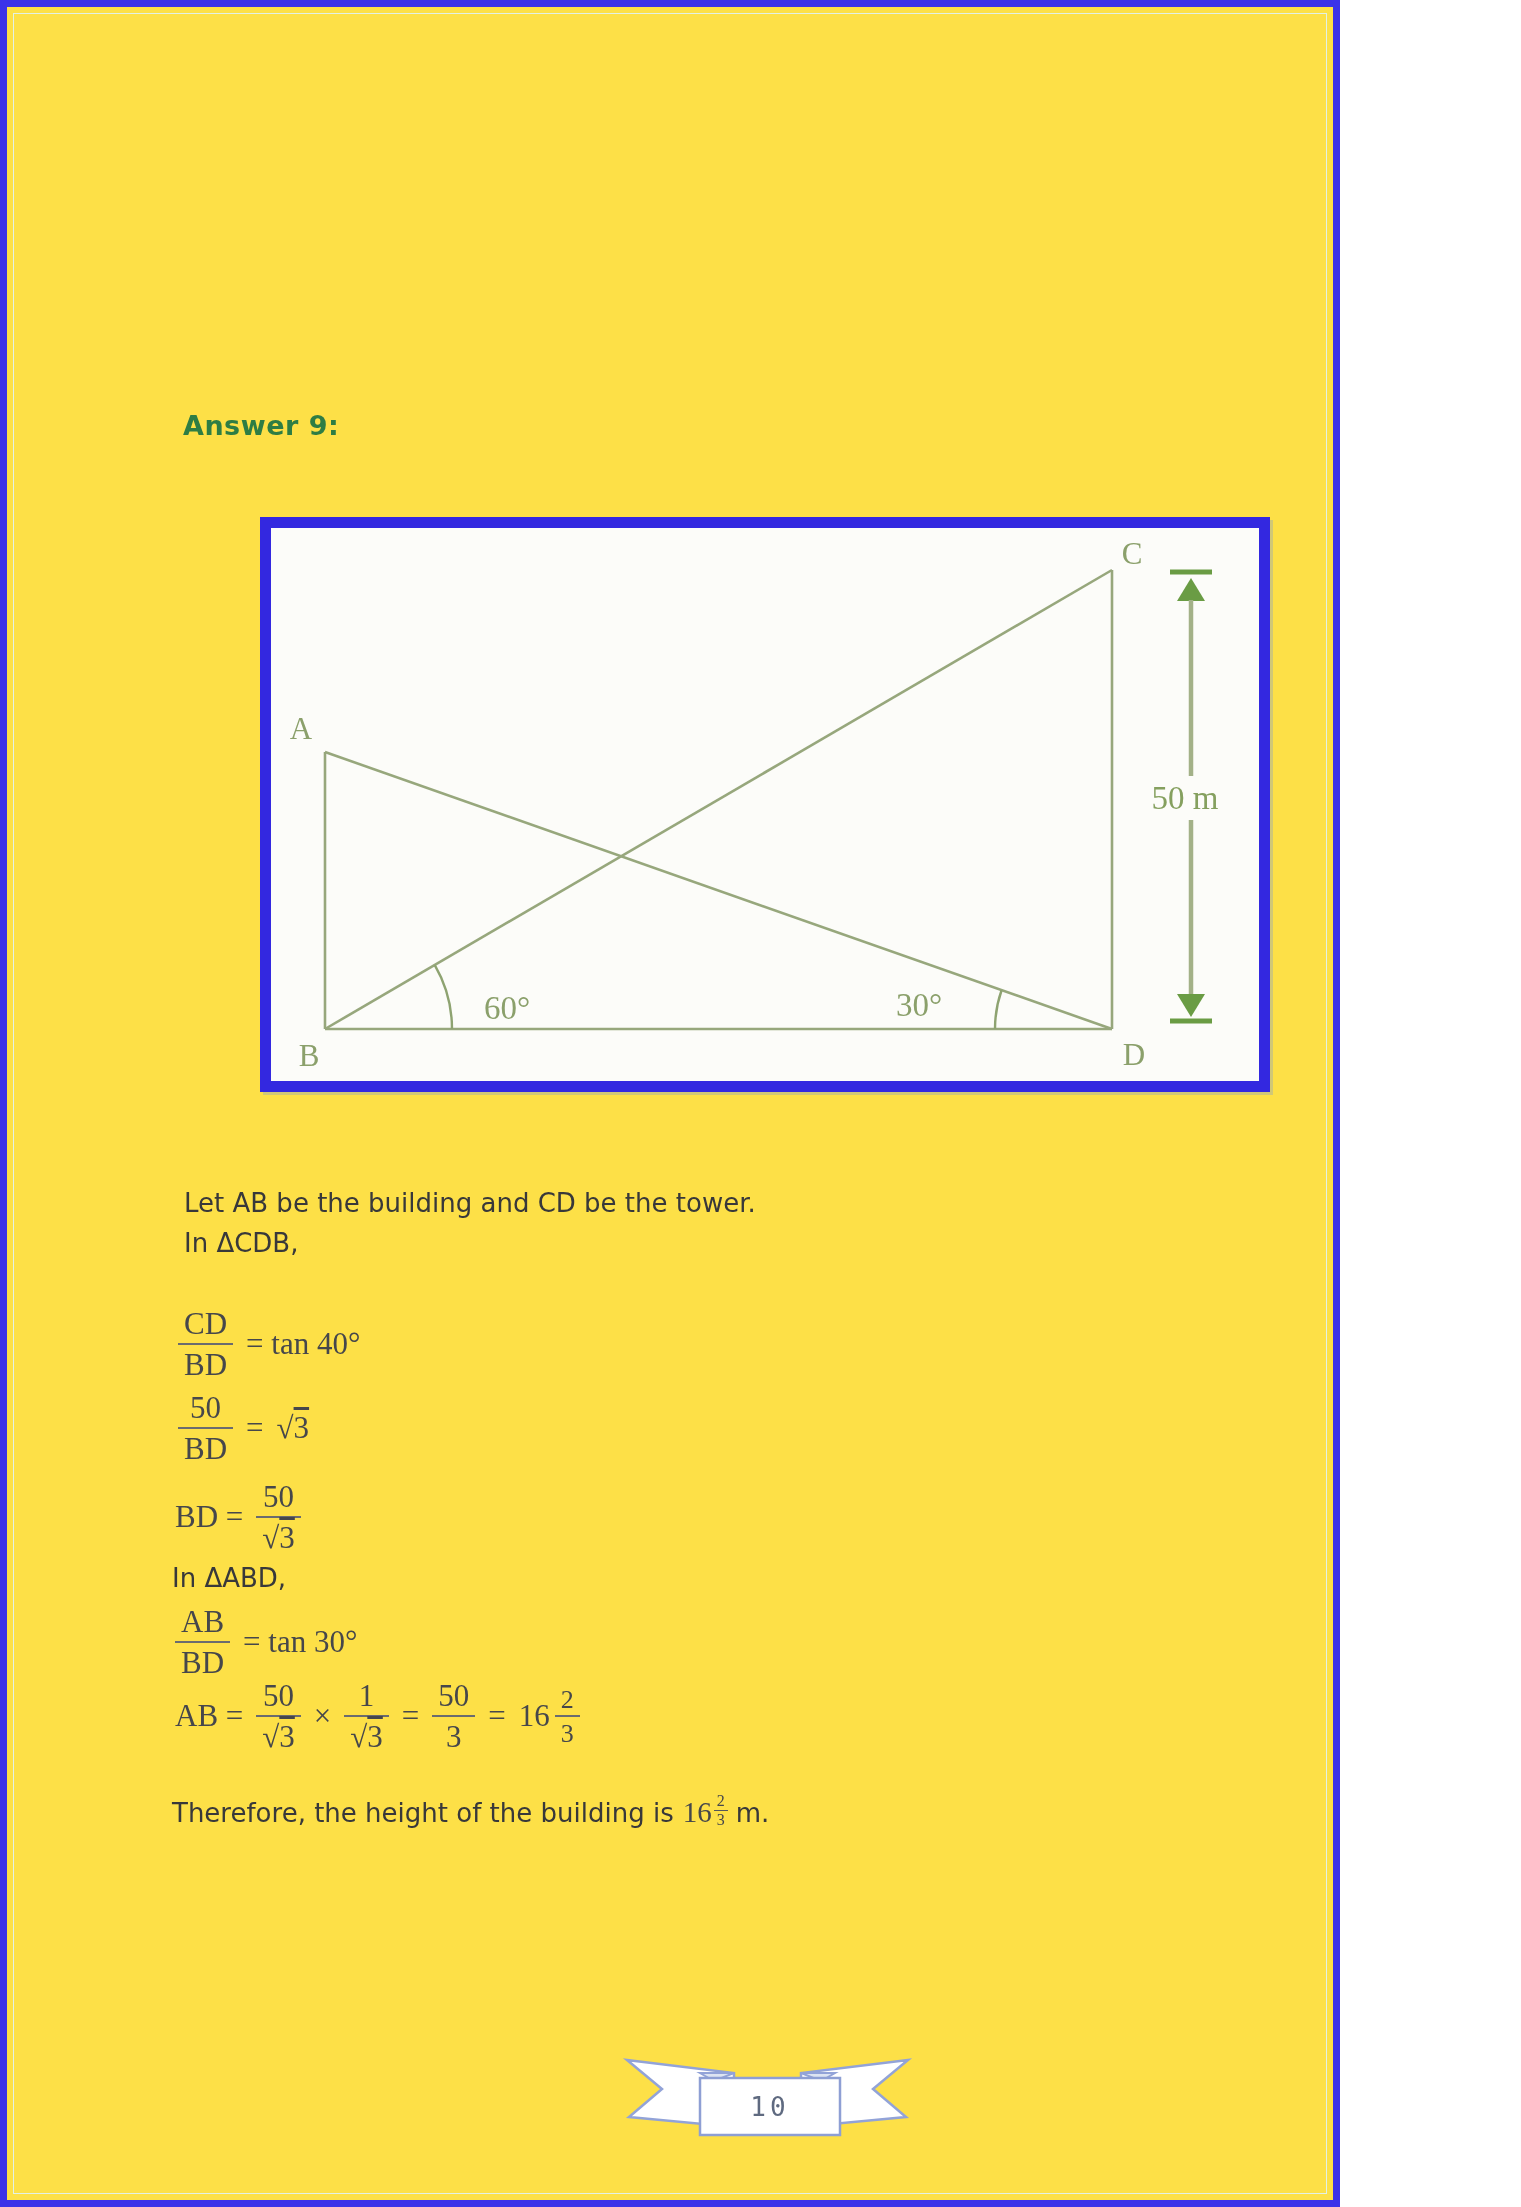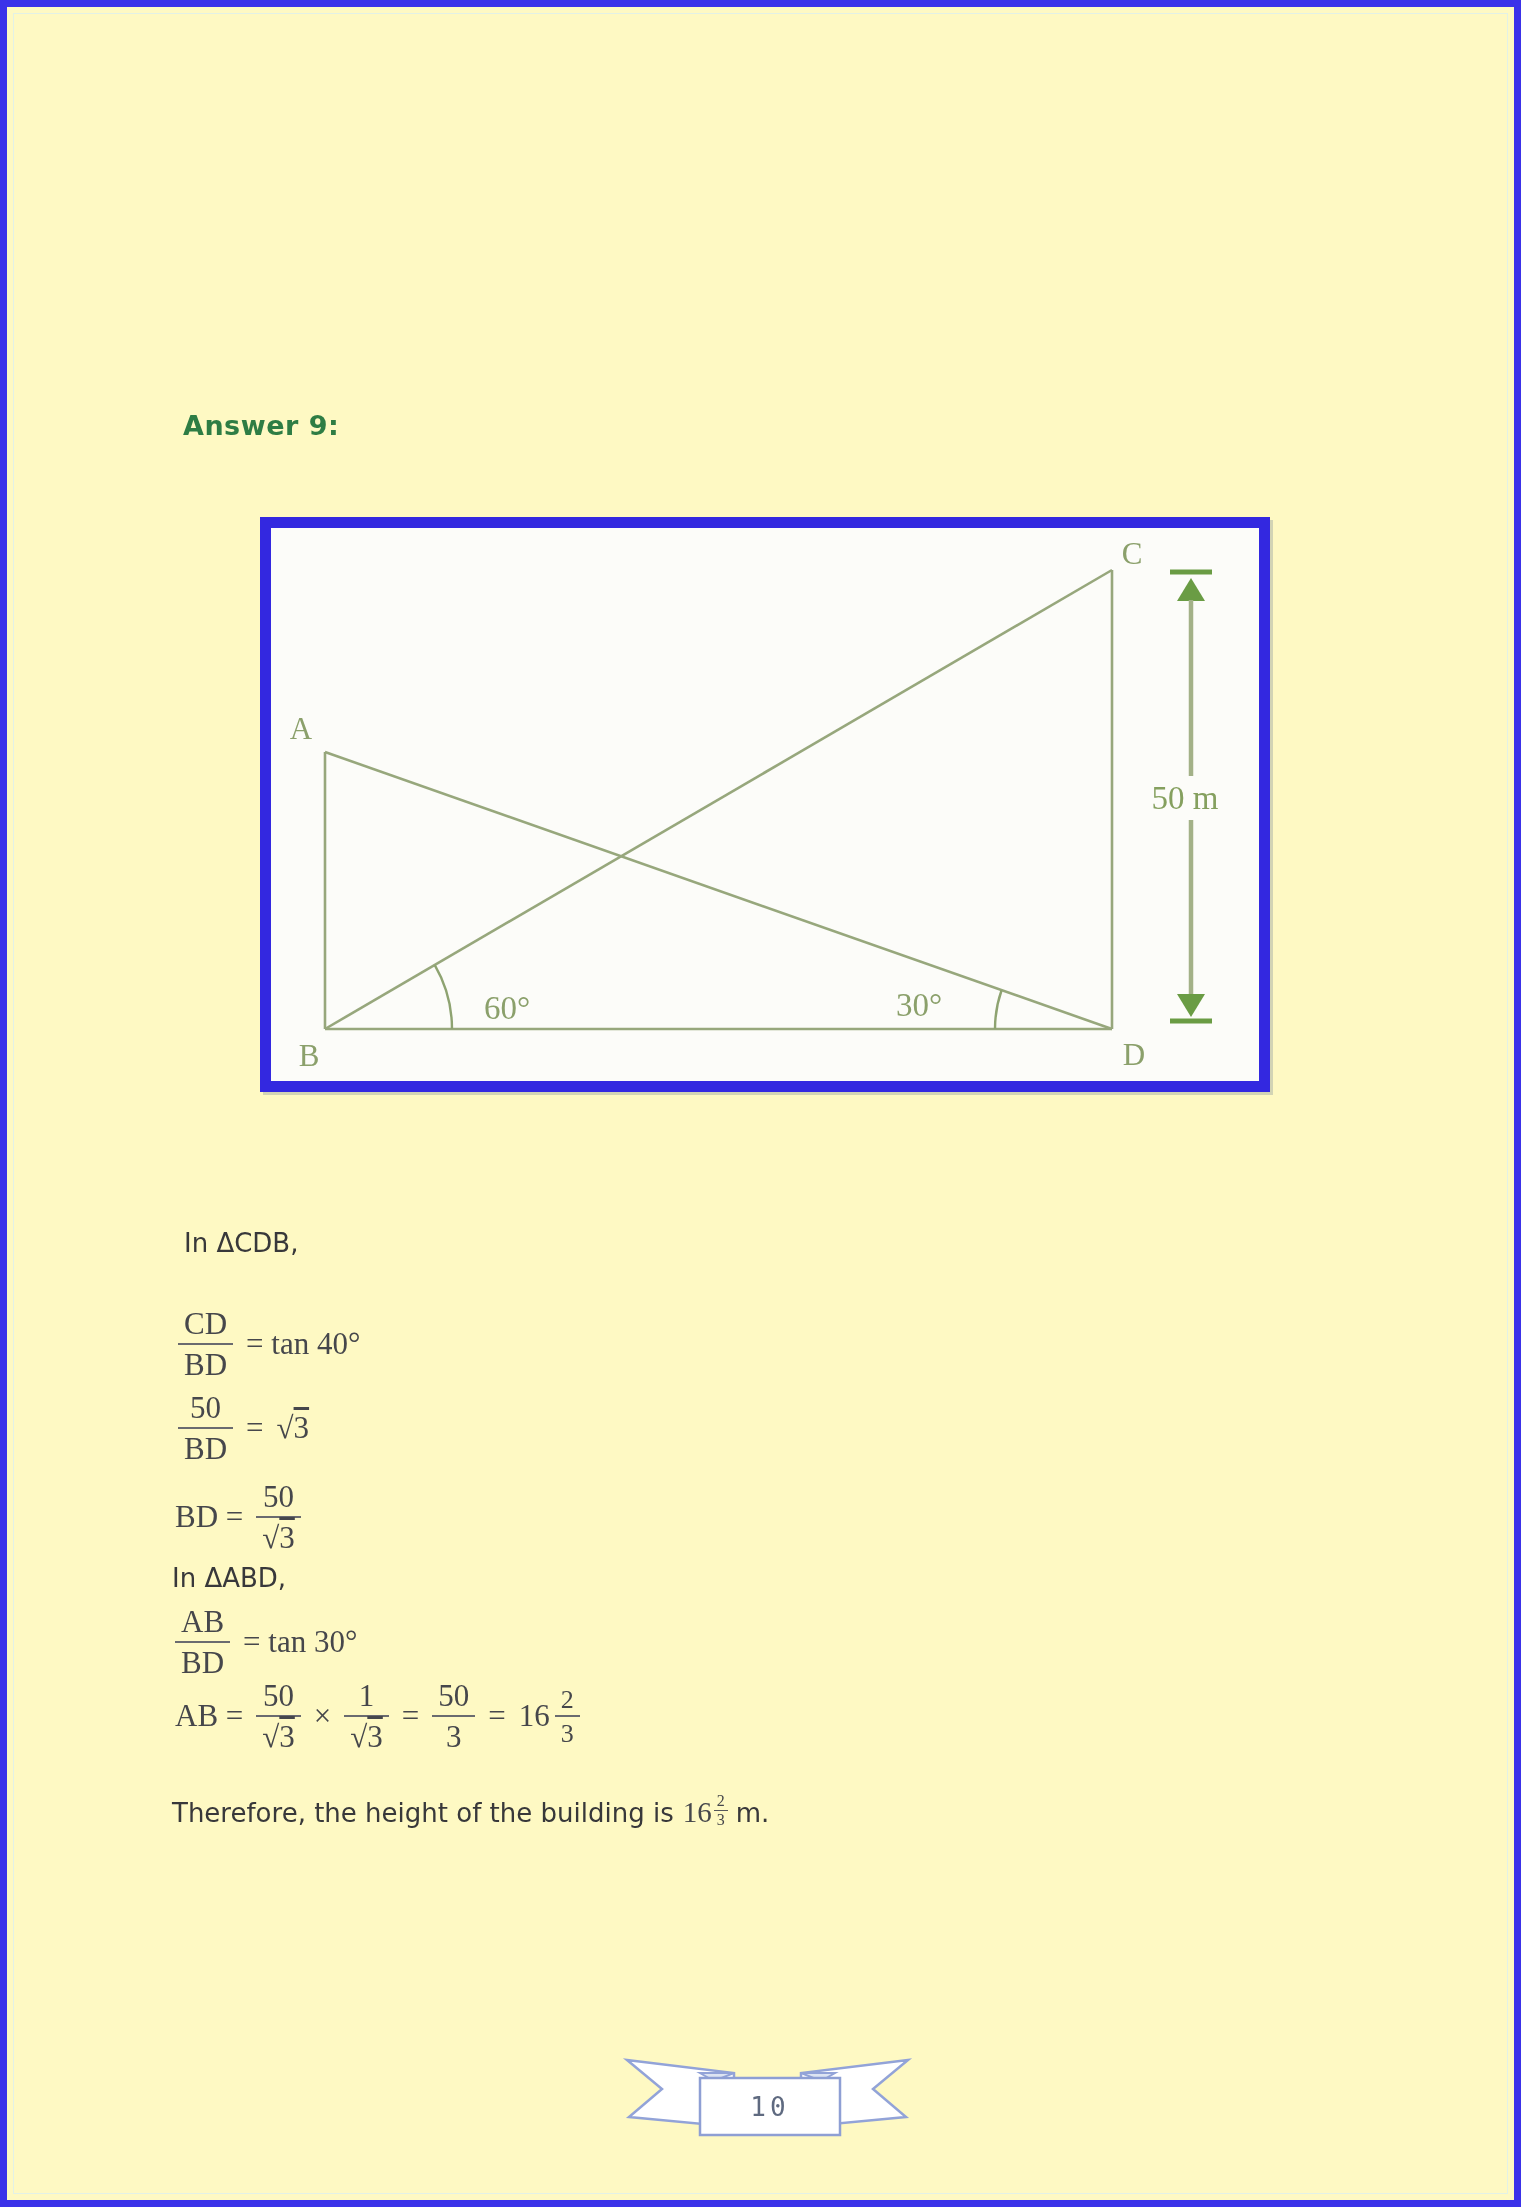--- a/index.html
+++ b/index.html
@@ -1,18 +1,18 @@
 <!DOCTYPE html>
 <html><head>
 <meta charset="utf-8">
 <style>
   html,body { margin:0; padding:0; background:#ffffff; }
   .page {
-    position:relative; width:1521px; height:2207px; box-sizing:border-box;
-    background:#fef9c3; border:7px solid #3b32e9; overflow:hidden;
+    position:relative; width:1340px; height:2207px; box-sizing:border-box;
+    background:#fde047; border:7px solid #3b32e9; overflow:hidden;
     font-family:"DejaVu Sans","Liberation Sans",sans-serif;
   }
   .inner-line { position:absolute; inset:6px; border:1px solid #e2f1e6; pointer-events:none; }
 
   .heading {
     position:absolute; left:176px; top:403px;
     font-size:27px; font-weight:bold; color:#2e7d44; letter-spacing:0.5px;
   }
 
   
@@ -89,20 +89,21 @@
       <text class="dg-label" x="30" y="211" text-anchor="middle">A</text>
       <text class="dg-label" x="38" y="538" text-anchor="middle">B</text>
       <text class="dg-label" x="861" y="36" text-anchor="middle">C</text>
       <text class="dg-label" x="863" y="537" text-anchor="middle">D</text>
       <text class="dg-angle" x="236" y="491" text-anchor="middle">60°</text>
       <text class="dg-angle" x="648" y="488" text-anchor="middle">30°</text>
       <text class="dg-measure" x="914" y="281" text-anchor="middle">50 m</text>
     </svg>
   </div>
 
+  <div class="bodytext" style="left:177px; top:1181px;">Let AB be the building and CD be the tower.</div>
   <div class="bodytext" style="left:177px; top:1221px;">In ΔCDB,</div>
 
   <div class="eq" style="left:171px; top:1300px;">
     <span class="frac">
       <span class="num">CD</span>
       <span class="den">BD</span>
     </span>
     <span>= tan 40°</span>
   </div>
 

